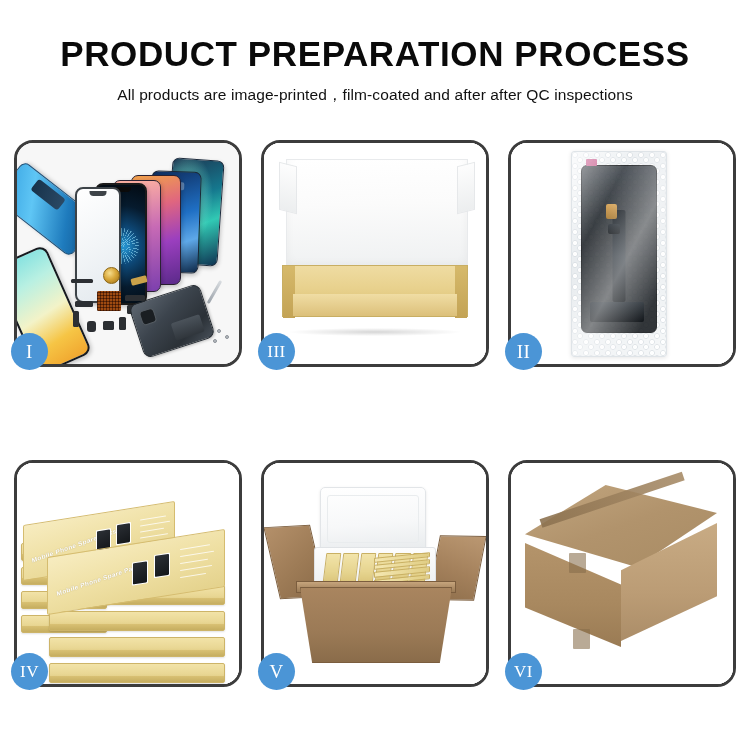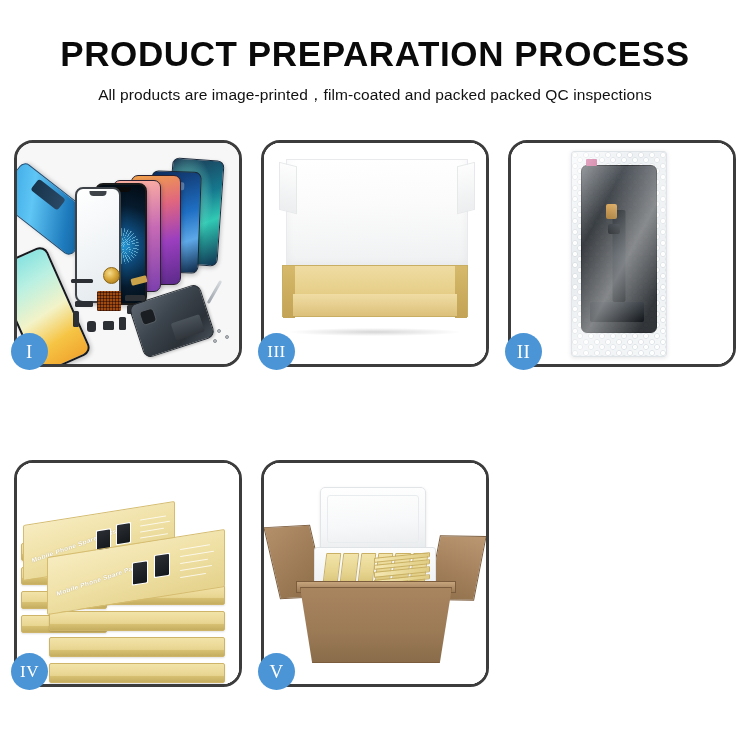--- a/index.html
+++ b/index.html
@@ -454,21 +454,21 @@
     background: rgba(135,108,74,0.58);
   }
 </style>
 </head>
 <body>
 
 <div id="page">
 
   <div class="header">
     <div class="title">PRODUCT PREPARATION PROCESS</div>
-    <div class="subtitle">All products are image-printed，film-coated and packed packed QC inspections</div>
+    <div class="subtitle">All products are image-printed，film-coated and after after QC inspections</div>
   </div>
 
   <div class="grid">
 
     <div class="panel p1">
       <div class="panel-inner p1">
         <div class="scene">
           <div class="ph ph-g"></div>
           <div class="ph ph-a"></div>
           <div class="ph ph-b"></div>
@@ -635,15 +635,28 @@
             <div class="gi2"></div>
             <div class="gi2"></div>
           </div>
           <div class="cart-rim"></div>
           <div class="cart-body"></div>
         </div>
       </div>
       <div class="badge">V</div>
     </div>
 
+    <div class="panel p6">
+      <div class="panel-inner">
+        <div class="scene">
+          <div class="c6-top"></div>
+          <div class="c6-seam"></div>
+          <div class="c6-left"></div>
+          <div class="c6-right"></div>
+          <div class="c6-tape" style="left:58px; top:90px;"></div>
+          <div class="c6-tape" style="left:62px; top:166px;"></div>
+        </div>
+      </div>
+      <div class="badge narrow">VI</div>
+    </div>
 
   </div>
 </div>
 
 </body></html>

